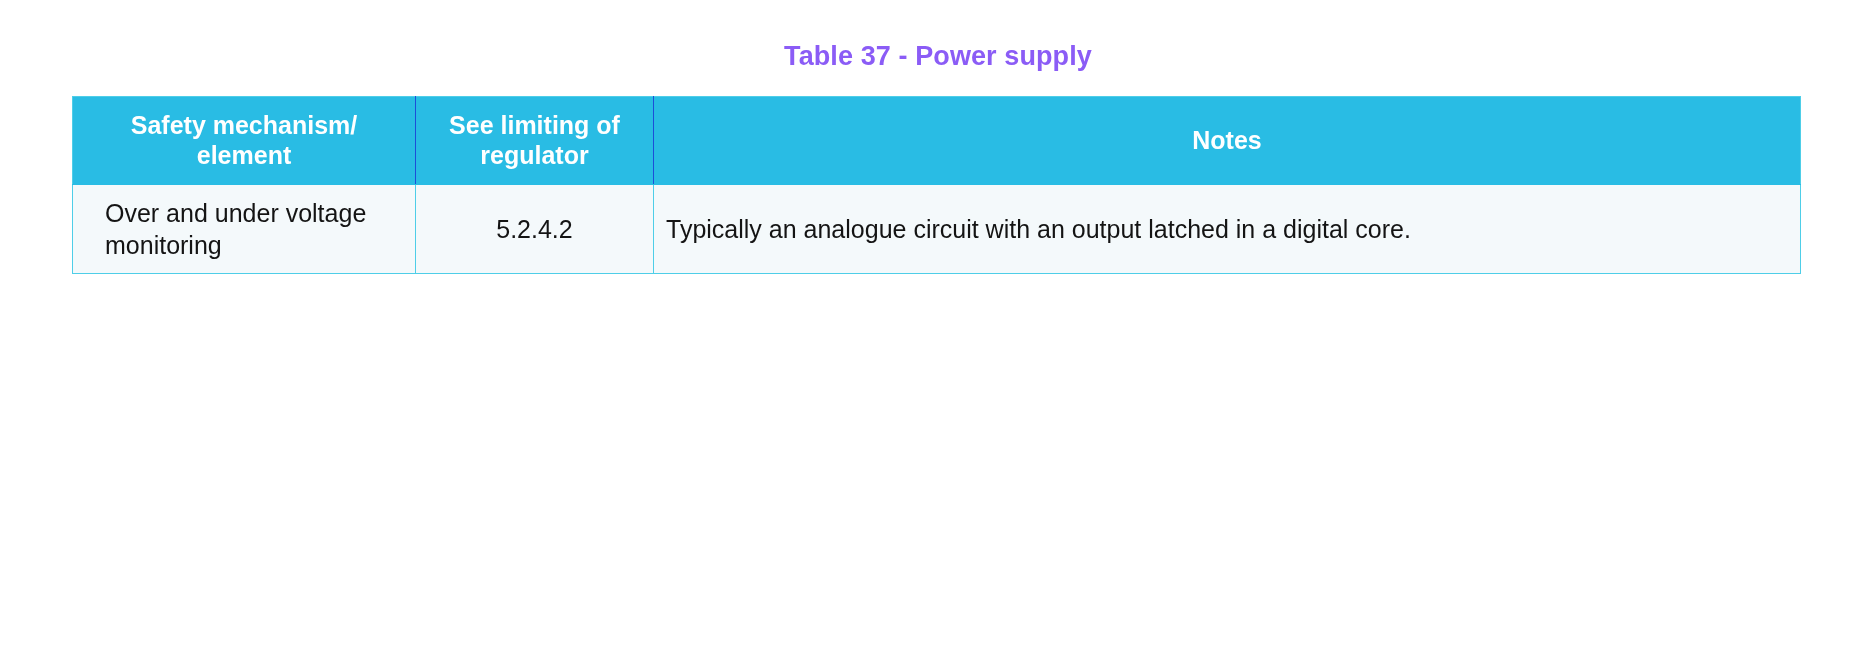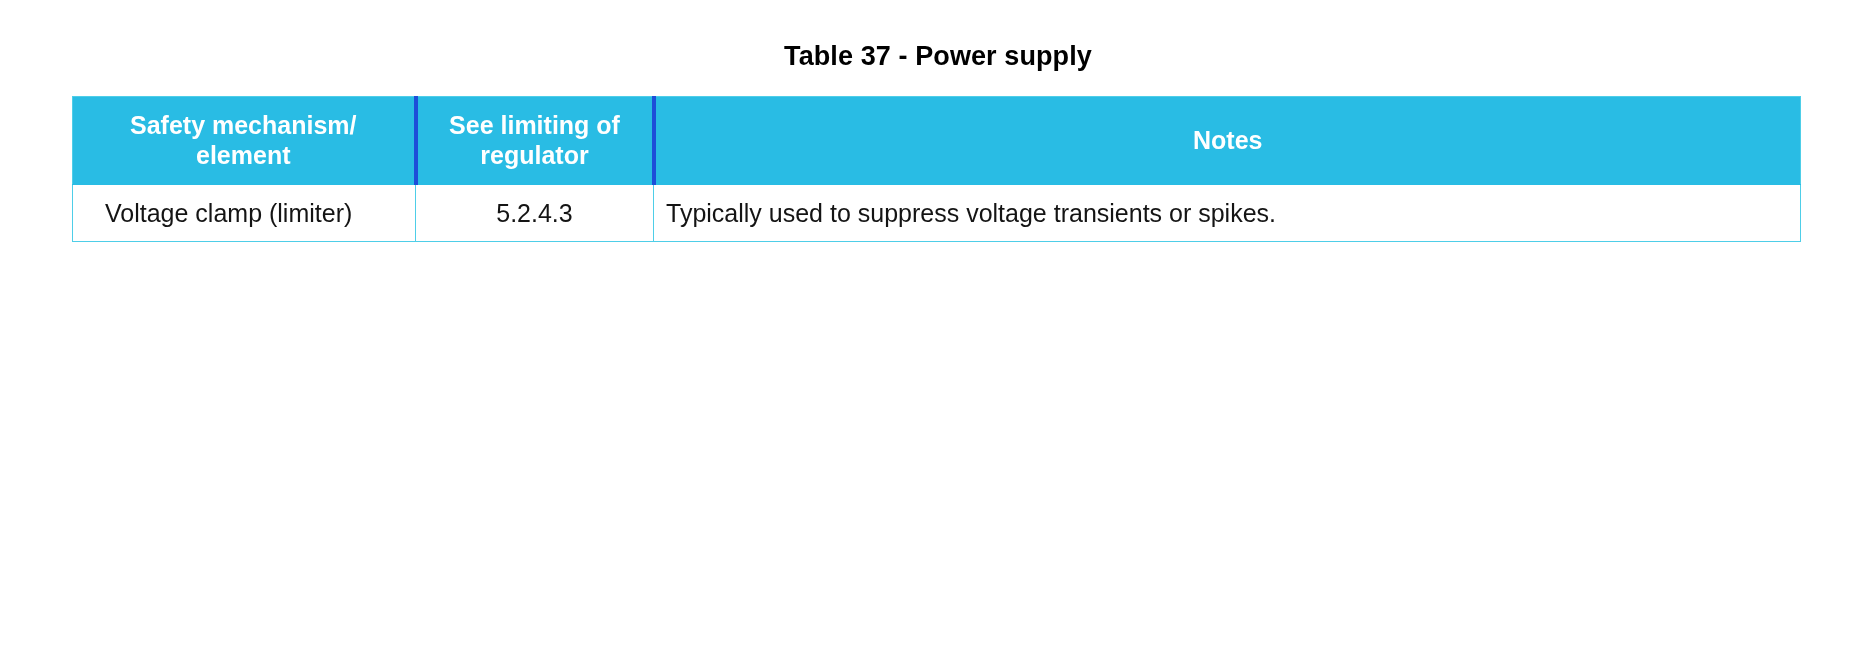--- a/index.html
+++ b/index.html
@@ -19,21 +19,21 @@
     position: relative;
     width: 1876px;
     height: 660px;
     box-sizing: border-box;
   }
   .table-title {
     width: 100%;
     text-align: center;
     font-size: 27px;
     font-weight: bold;
-    color: #000000;
+    color: #8b5cf6;
     letter-spacing: 0.1px;
     margin: 0;
     padding-top: 42px;
     padding-bottom: 0;
     line-height: 1.1;
   }
   .table-wrap {
     position: absolute;
     left: 72px;
     top: 96px;
@@ -53,21 +53,21 @@
     background: #29BCE4;
     color: #ffffff;
     font-size: 25px;
     font-weight: bold;
     text-align: center;
     vertical-align: middle;
     padding: 14px 10px;
     height: 84px;
     box-sizing: border-box;
     line-height: 1.18;
-    border-right: 4px solid #1d4ed8;
+    border-right: 1px solid #1d4ed8;
     border-bottom: 1px solid #29BCE4;
   }
   thead th:last-child { border-right: none; }
 
   tbody td {
     font-size: 25px;
     color: #141414;
     vertical-align: middle;
     line-height: 1.28;
     border: 1px solid #4ECEE8;
@@ -112,22 +112,22 @@
             <span>element</span>
           </th>
           <th>
             <span>See limiting of</span><br>
             <span>regulator</span>
           </th>
           <th>Notes</th>
         </tr>
       </thead>
       <tbody>
-        <tr class="plain h1">
-          <td class="col-mechanism">Voltage clamp (limiter)</td>
-          <td class="col-ref">5.2.4.3</td>
-          <td class="col-notes">Typically used to suppress voltage transients or spikes.</td>
+        <tr class="alt h2">
+          <td class="col-mechanism">Over and under voltage monitoring</td>
+          <td class="col-ref">5.2.4.2</td>
+          <td class="col-notes">Typically an analogue circuit with an output latched in a digital core.</td>
         </tr>
       </tbody>
     </table>
   </div>
 
 </div>
 
 </body></html>

